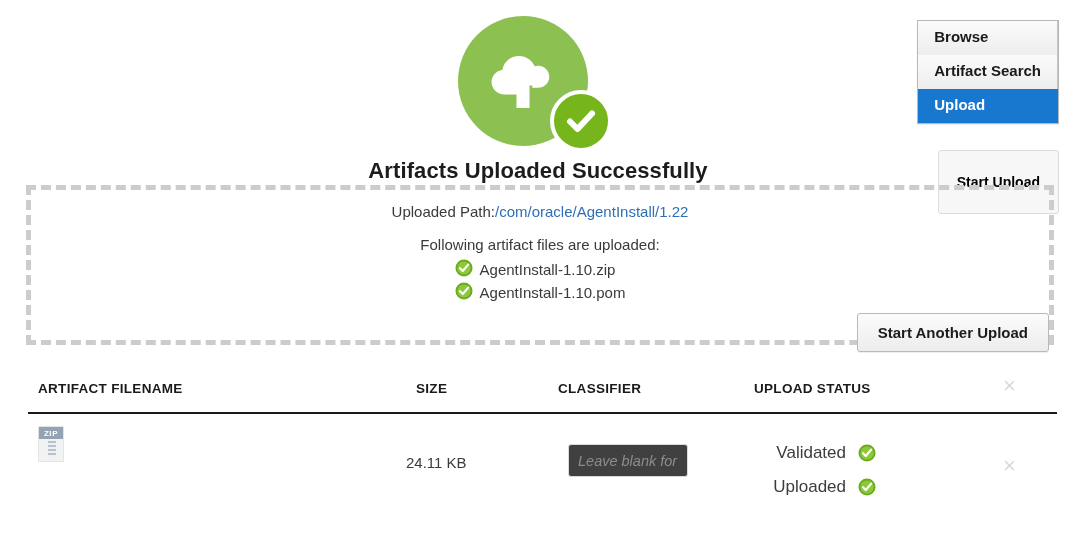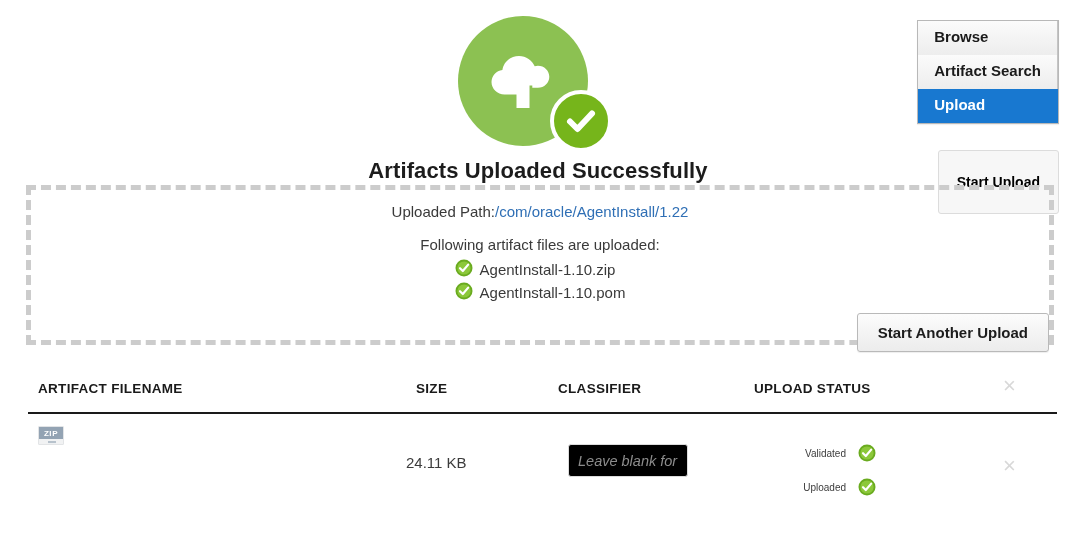--- a/index.html
+++ b/index.html
@@ -160,21 +160,21 @@
     font-family: "Liberation Sans", sans-serif;
   }
 
   .trow { position: relative; height: 84px; }
 
   .cell-file {
     position: absolute; left: 10px; top: 12px;
     display: flex; align-items: flex-start; gap: 12px;
   }
   .zip-icon {
-    width: 26px; height: 19px; flex: 0 0 26px;
+    width: 26px; height: 36px; flex: 0 0 26px;
     background: #f1f2f3;
     border: 1px solid #e2e4e6;
     position: relative; border-radius: 1px;
     overflow: hidden;
   }
   .zip-icon .zip-head {
     position: absolute; left: 0; right: 0; top: 0; height: 12px;
     background: #93a3b3;
     color: #ffffff; font-size: 8px; font-weight: bold;
     letter-spacing: 0.6px;
@@ -199,38 +199,38 @@
   }
   .cell-class {
     position: absolute; left: 540px; top: 30px;
   }
   .classifier-input {
     width: 120px; height: 33px;
     padding: 4px 9px;
     font-size: 14.5px;
     font-style: italic;
     color: #8c8c8c;
-    background: #000000;
+    background: #404040;
     border: 1px solid #dcdcdc;
     border-radius: 3px;
     font-family: "Liberation Sans", sans-serif;
     outline: none;
   }
   .classifier-input::placeholder { color: #8c8c8c; font-style: italic; opacity: 1; }
 
   .cell-status {
     position: absolute; left: 740px; top: 22px;
     width: 130px;
   }
   .status-line {
     display: flex; align-items: center; justify-content: flex-start;
     gap: 12px; height: 34px;
   }
   .status-label {
-    font-size: 10px; color: #3c3c3c;
+    font-size: 17px; color: #3c3c3c;
     width: 78px; text-align: right;
   }
   .cell-close {
     position: absolute; left: 975px; top: 42px;
   }
 </style>
 </head>
 <body>
 
 <div class="page">

